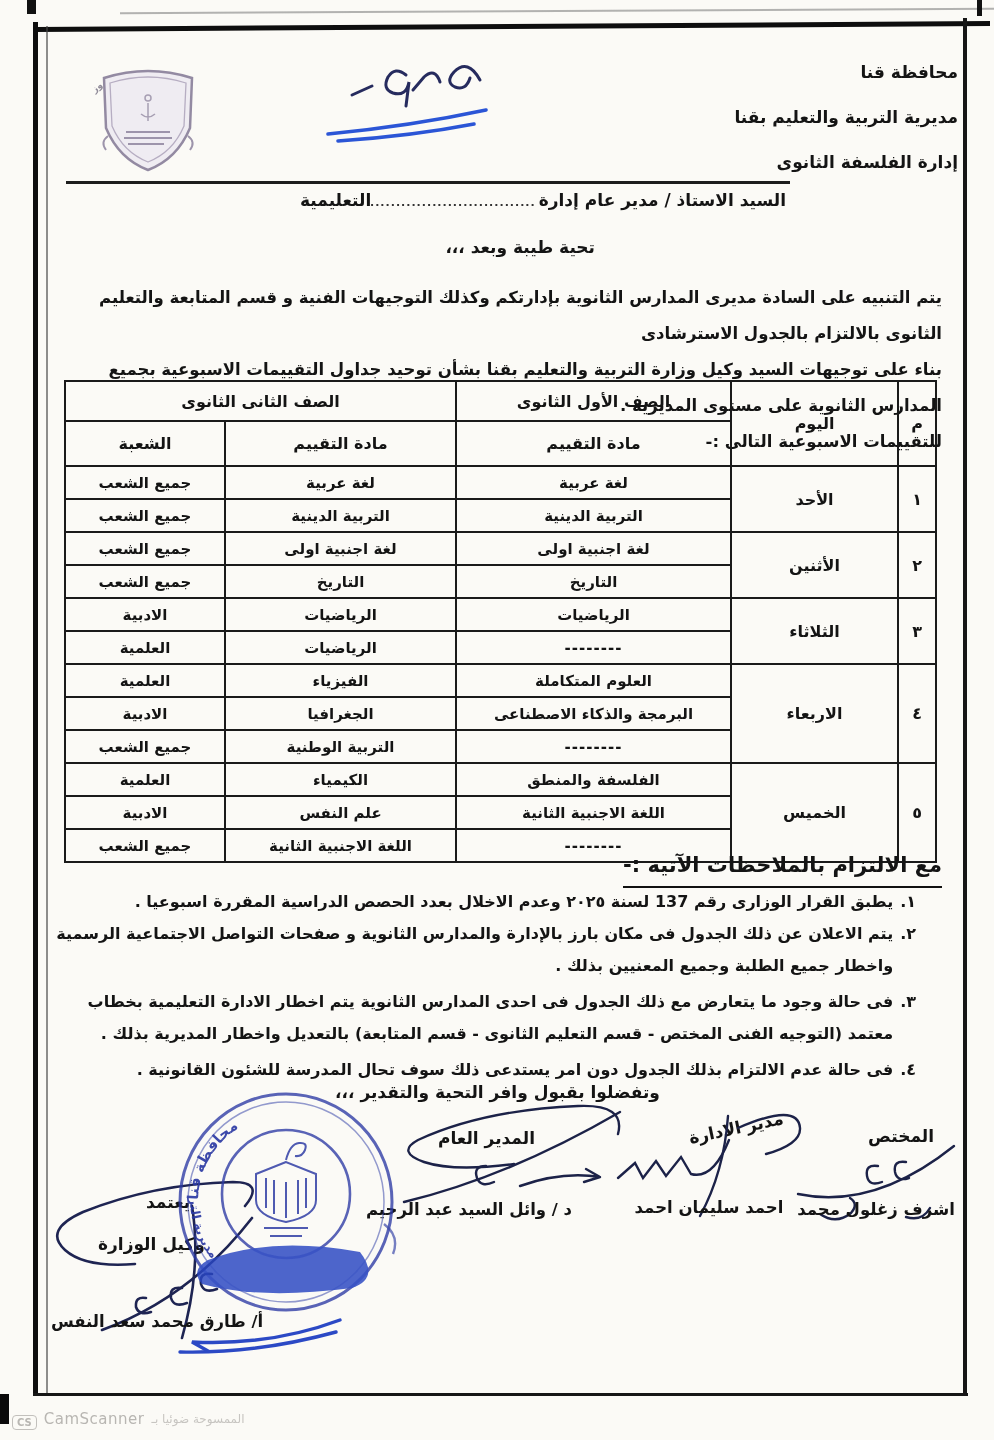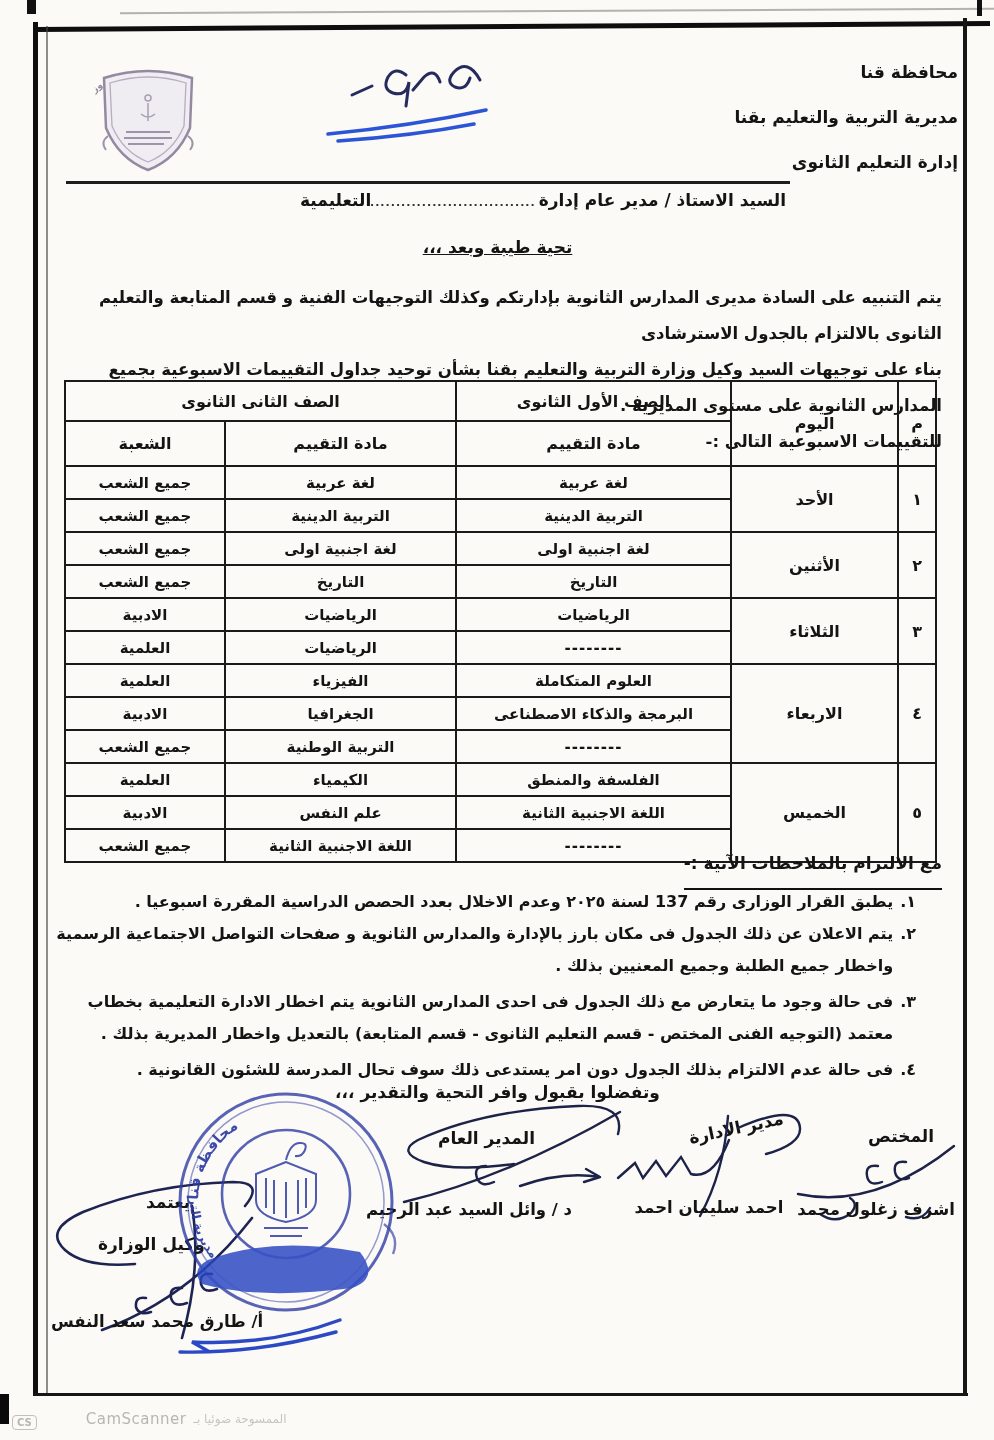--- a/index.html
+++ b/index.html
@@ -18,47 +18,47 @@
   .frame-bottom{left:33px;right:26px;bottom:44px;height:3px;background:#161616;}
   .corner-tl{left:27px;top:0;width:9px;height:14px;background:#111;}
   .corner-tr{left:977px;top:0;width:5px;height:16px;background:#111;}
   .corner-bl{left:0;bottom:16px;width:9px;height:30px;background:#0a0a0a;}
   
   .org-block{top:50px;left:700px;width:258px;text-align:right;font-weight:bold;font-size:17px;line-height:45px;}
   .header-rule{left:66px;top:181px;width:724px;height:3px;background:#1d1d1d;}
   
   .salutation{top:190px;left:300px;width:486px;font-weight:bold;font-size:17px;display:flex;align-items:baseline;white-space:nowrap;}
   .salutation .dots{flex:1;overflow:hidden;font-size:11px;letter-spacing:1px;color:#333;padding:0 3px;}
-  .greeting{top:237px;left:400px;width:195px;text-align:center;font-weight:bold;font-size:17px;text-decoration:underline;}
+  .greeting{top:237px;left:400px;width:195px;text-align:right;font-weight:bold;font-size:17px;}
   .body-par{top:280px;left:42px;right:52px;font-weight:bold;font-size:16.5px;line-height:36px;text-align:right;}
   
   table.sched{position:absolute;top:380px;left:64px;width:871px;border-collapse:collapse;direction:rtl;table-layout:fixed;}
   table.sched th,table.sched td{border:2px solid #1a1a1a;font-weight:bold;text-align:center;padding:1px 12px;overflow:hidden;}
   table.sched th{font-size:16px;}
   table.sched td{font-size:15px;height:29px;}
   table.sched .hr1{height:40px;} table.sched .hr2{height:45px;}
   table.sched td.daycell,table.sched td.numcell{font-size:16px;border-radius:18px;}
   td.dashcell{letter-spacing:1px;}
   
-  .notes-title{top:853px;right:52px;font-weight:bold;font-size:17px;border-bottom:2.5px solid #111;padding-bottom:15px;}
+  .notes-title{top:853px;right:52px;font-weight:bold;font-size:21px;border-bottom:2.5px solid #111;padding-bottom:9px;}
   .note{display:flex;gap:7px;font-weight:bold;font-size:16px;line-height:32px;text-align:right;}
   .note-num{flex:0 0 auto;}
   .n1{top:886px;right:78px;left:60px;}
   .n2{top:918px;right:78px;left:55px;}
   .n3{top:986px;right:78px;left:55px;}
   .n4{top:1054px;right:78px;left:55px;}
   .closing{top:1082px;left:330px;width:335px;text-align:center;font-weight:bold;font-size:17px;}
   
   .sig-label{font-weight:bold;font-size:17px;white-space:nowrap;}
   .sig-name{font-weight:bold;font-size:16.5px;white-space:nowrap;text-align:center;}
   .ink{pointer-events:none;}
   
   .scan-footer{left:12px;bottom:10px;direction:ltr;display:flex;align-items:center;gap:7px;color:#b8b6b2;}
   .cs-box{border:1.5px solid #c2c0bc;border-radius:4px;font-size:10px;font-weight:bold;padding:1px 4px;color:#b8b6b2;margin-top:8px;}
-  .cs-brand{font-size:15px;letter-spacing:.5px;margin-left:42px;}
+  .cs-brand{font-size:15px;letter-spacing:.5px;}
   .cs-ar{font-size:12px;color:#c7c5c1;}
 </style>
 </head>
 <body>
 
 <div class="page">
 
   <div class="abs frame-top2"></div>
   <div class="abs frame-top"></div>
   <div class="abs frame-left"></div>
@@ -93,21 +93,21 @@
     </g>
     <g fill="none" stroke="#2b55d6" stroke-width="3.6" stroke-linecap="round">
       <path d="M168,60 q-75,16 -158,24"></path>
       <path d="M156,74 q-62,12 -136,17"></path>
     </g>
   </svg>
 
   <div class="abs org-block">
     <div>محافظة قنا</div>
     <div>مديرية التربية والتعليم بقنا</div>
-    <div>إدارة التعليم الثانوى</div>
+    <div>إدارة الفلسفة الثانوى</div>
   </div>
   <div class="abs header-rule"></div>
 
   <div class="abs salutation">
     <span>السيد الاستاذ / مدير عام إدارة</span>
     <span class="dots">......................................................</span>
     <span>التعليمية</span>
   </div>
 
   <div class="abs greeting">تحية طيبة وبعد ،،،</div>

